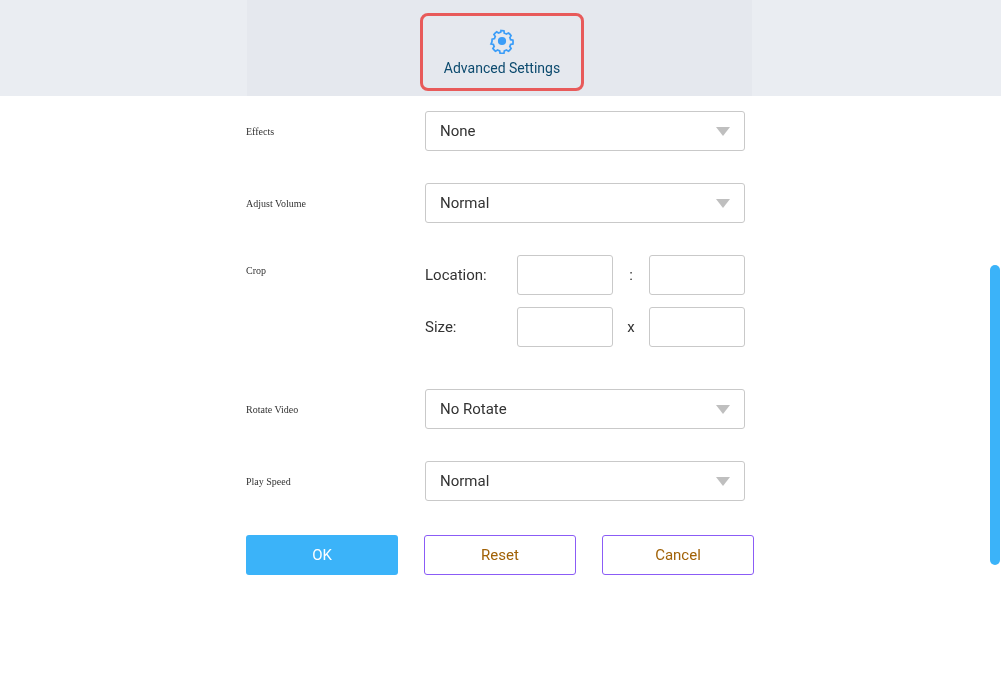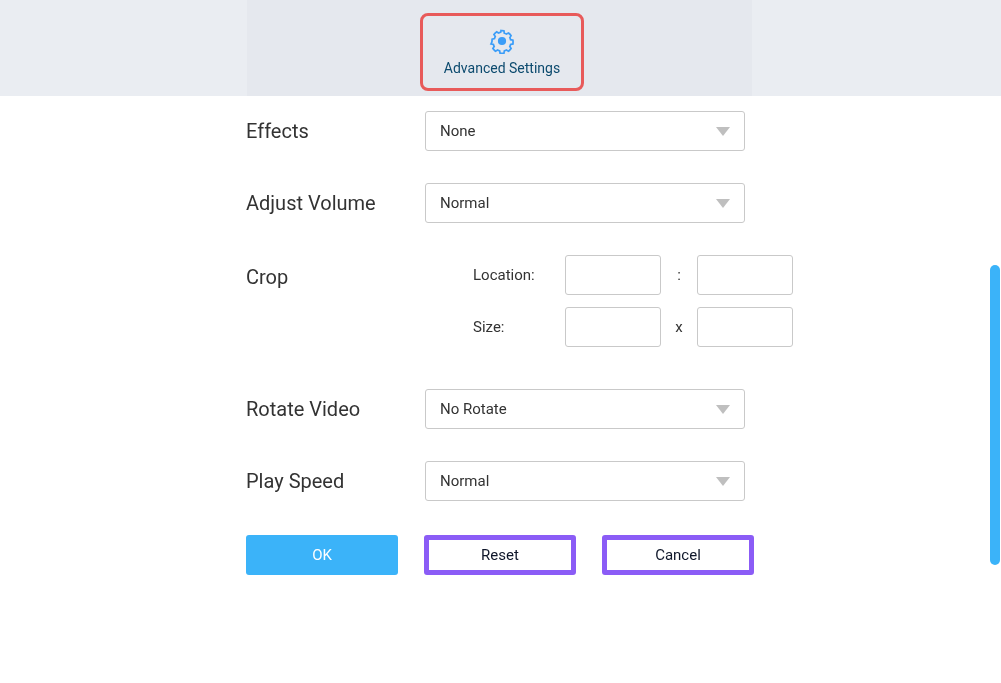--- a/index.html
+++ b/index.html
@@ -77,21 +77,22 @@
       margin-bottom: 32px;
     }
     .form-row.crop-row {
       align-items: flex-start;
       margin-bottom: 42px;
     }
     .form-label {
       width: 425px;
       padding-left: 246px;
       color: #333;
-      font-size: 20px;
+      font-size: 10px;
+      font-family: Liberation Serif, serif;
     }
     .crop-label {
       padding-top: 10px;
     }
     .select-wrapper {
       position: relative;
       width: 320px;
     }
     .select-box {
       width: 100%;
@@ -113,21 +114,20 @@
       width: 0;
       height: 0;
       border-left: 7px solid transparent;
       border-right: 7px solid transparent;
       border-top: 9px solid #bfbfbf;
     }
     .crop-controls {
       display: flex;
       flex-direction: column;
       gap: 12px;
-      margin-left: 48px;
     }
     .crop-line {
       display: flex;
       align-items: center;
       gap: 0;
     }
     .crop-sub-label {
       width: 92px;
       color: #333;
       font-size: 15px;
@@ -163,22 +163,22 @@
       justify-content: center;
       cursor: pointer;
     }
     .btn-primary {
       background: #3bb3f9;
       color: #fff;
       border: none;
     }
     .btn-secondary {
       background: #fff;
-      color: #0f172a;
-      border: 5px solid #8b5cf6;
+      color: #a16207;
+      border: 1px solid #8b5cf6;
     }
     .scrollbar {
       position: absolute;
       right: 1px;
       top: 265px;
       width: 10px;
       height: 300px;
       background: #3bb3f9;
       border-radius: 5px;
     }

